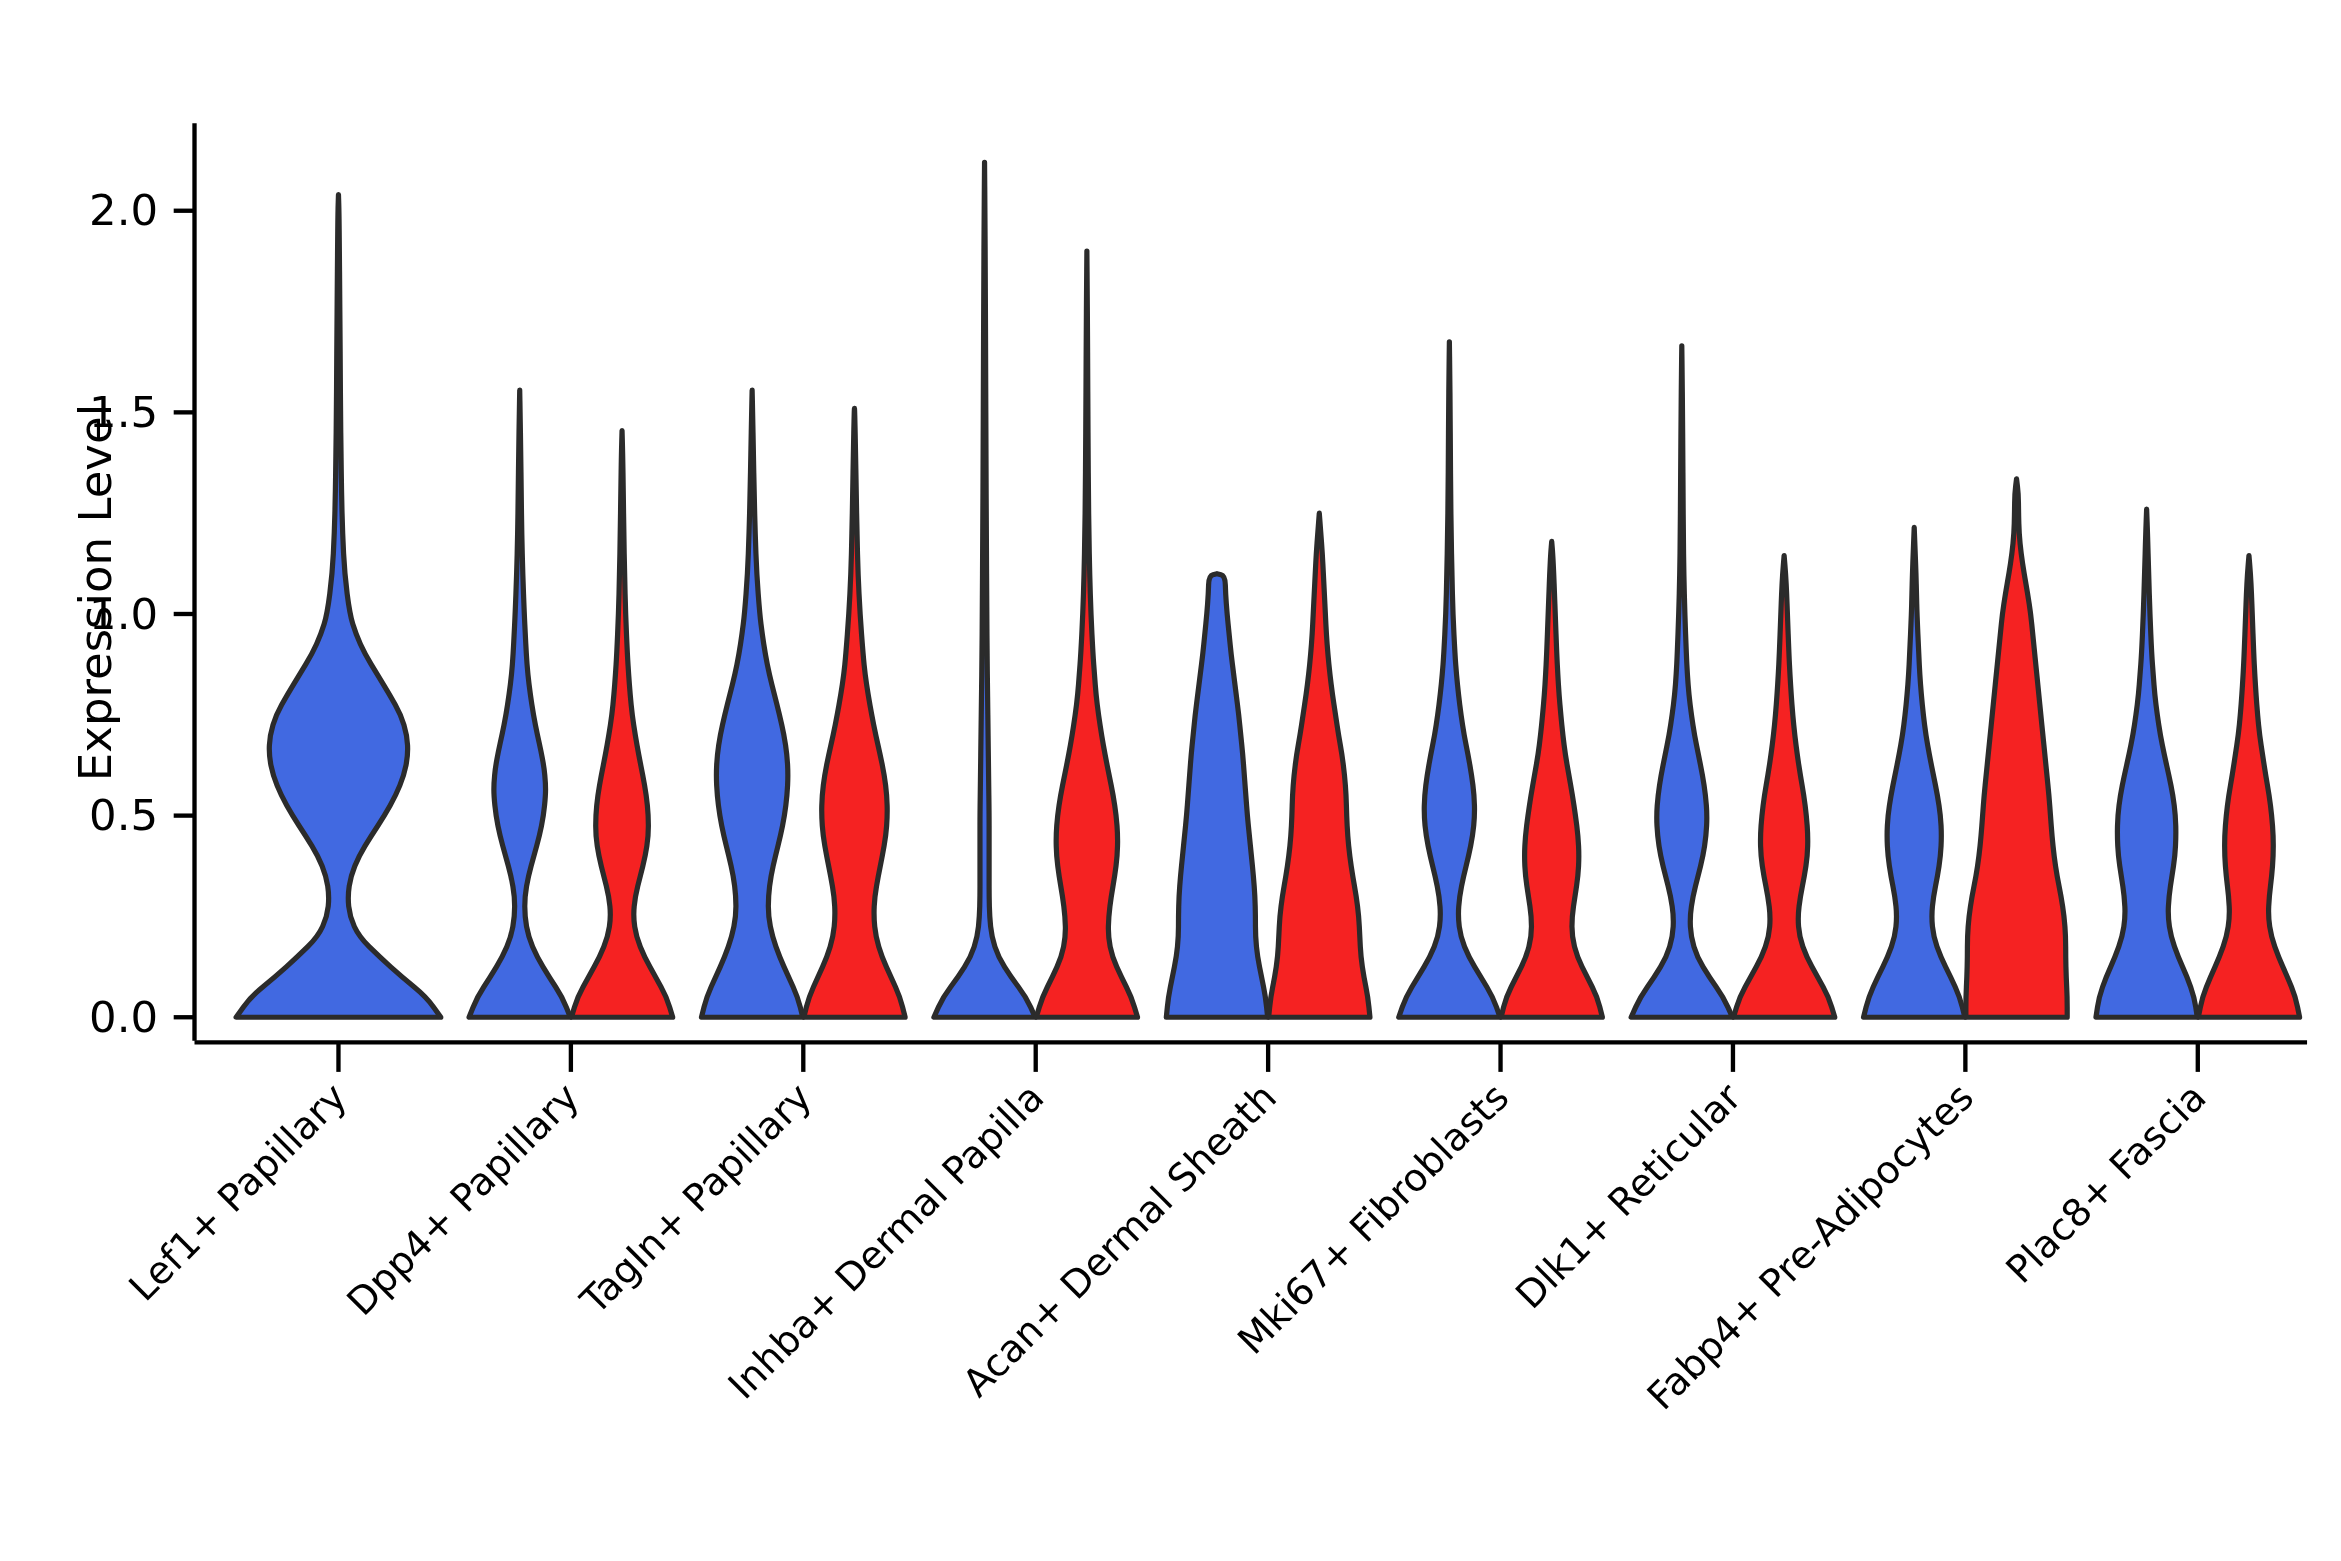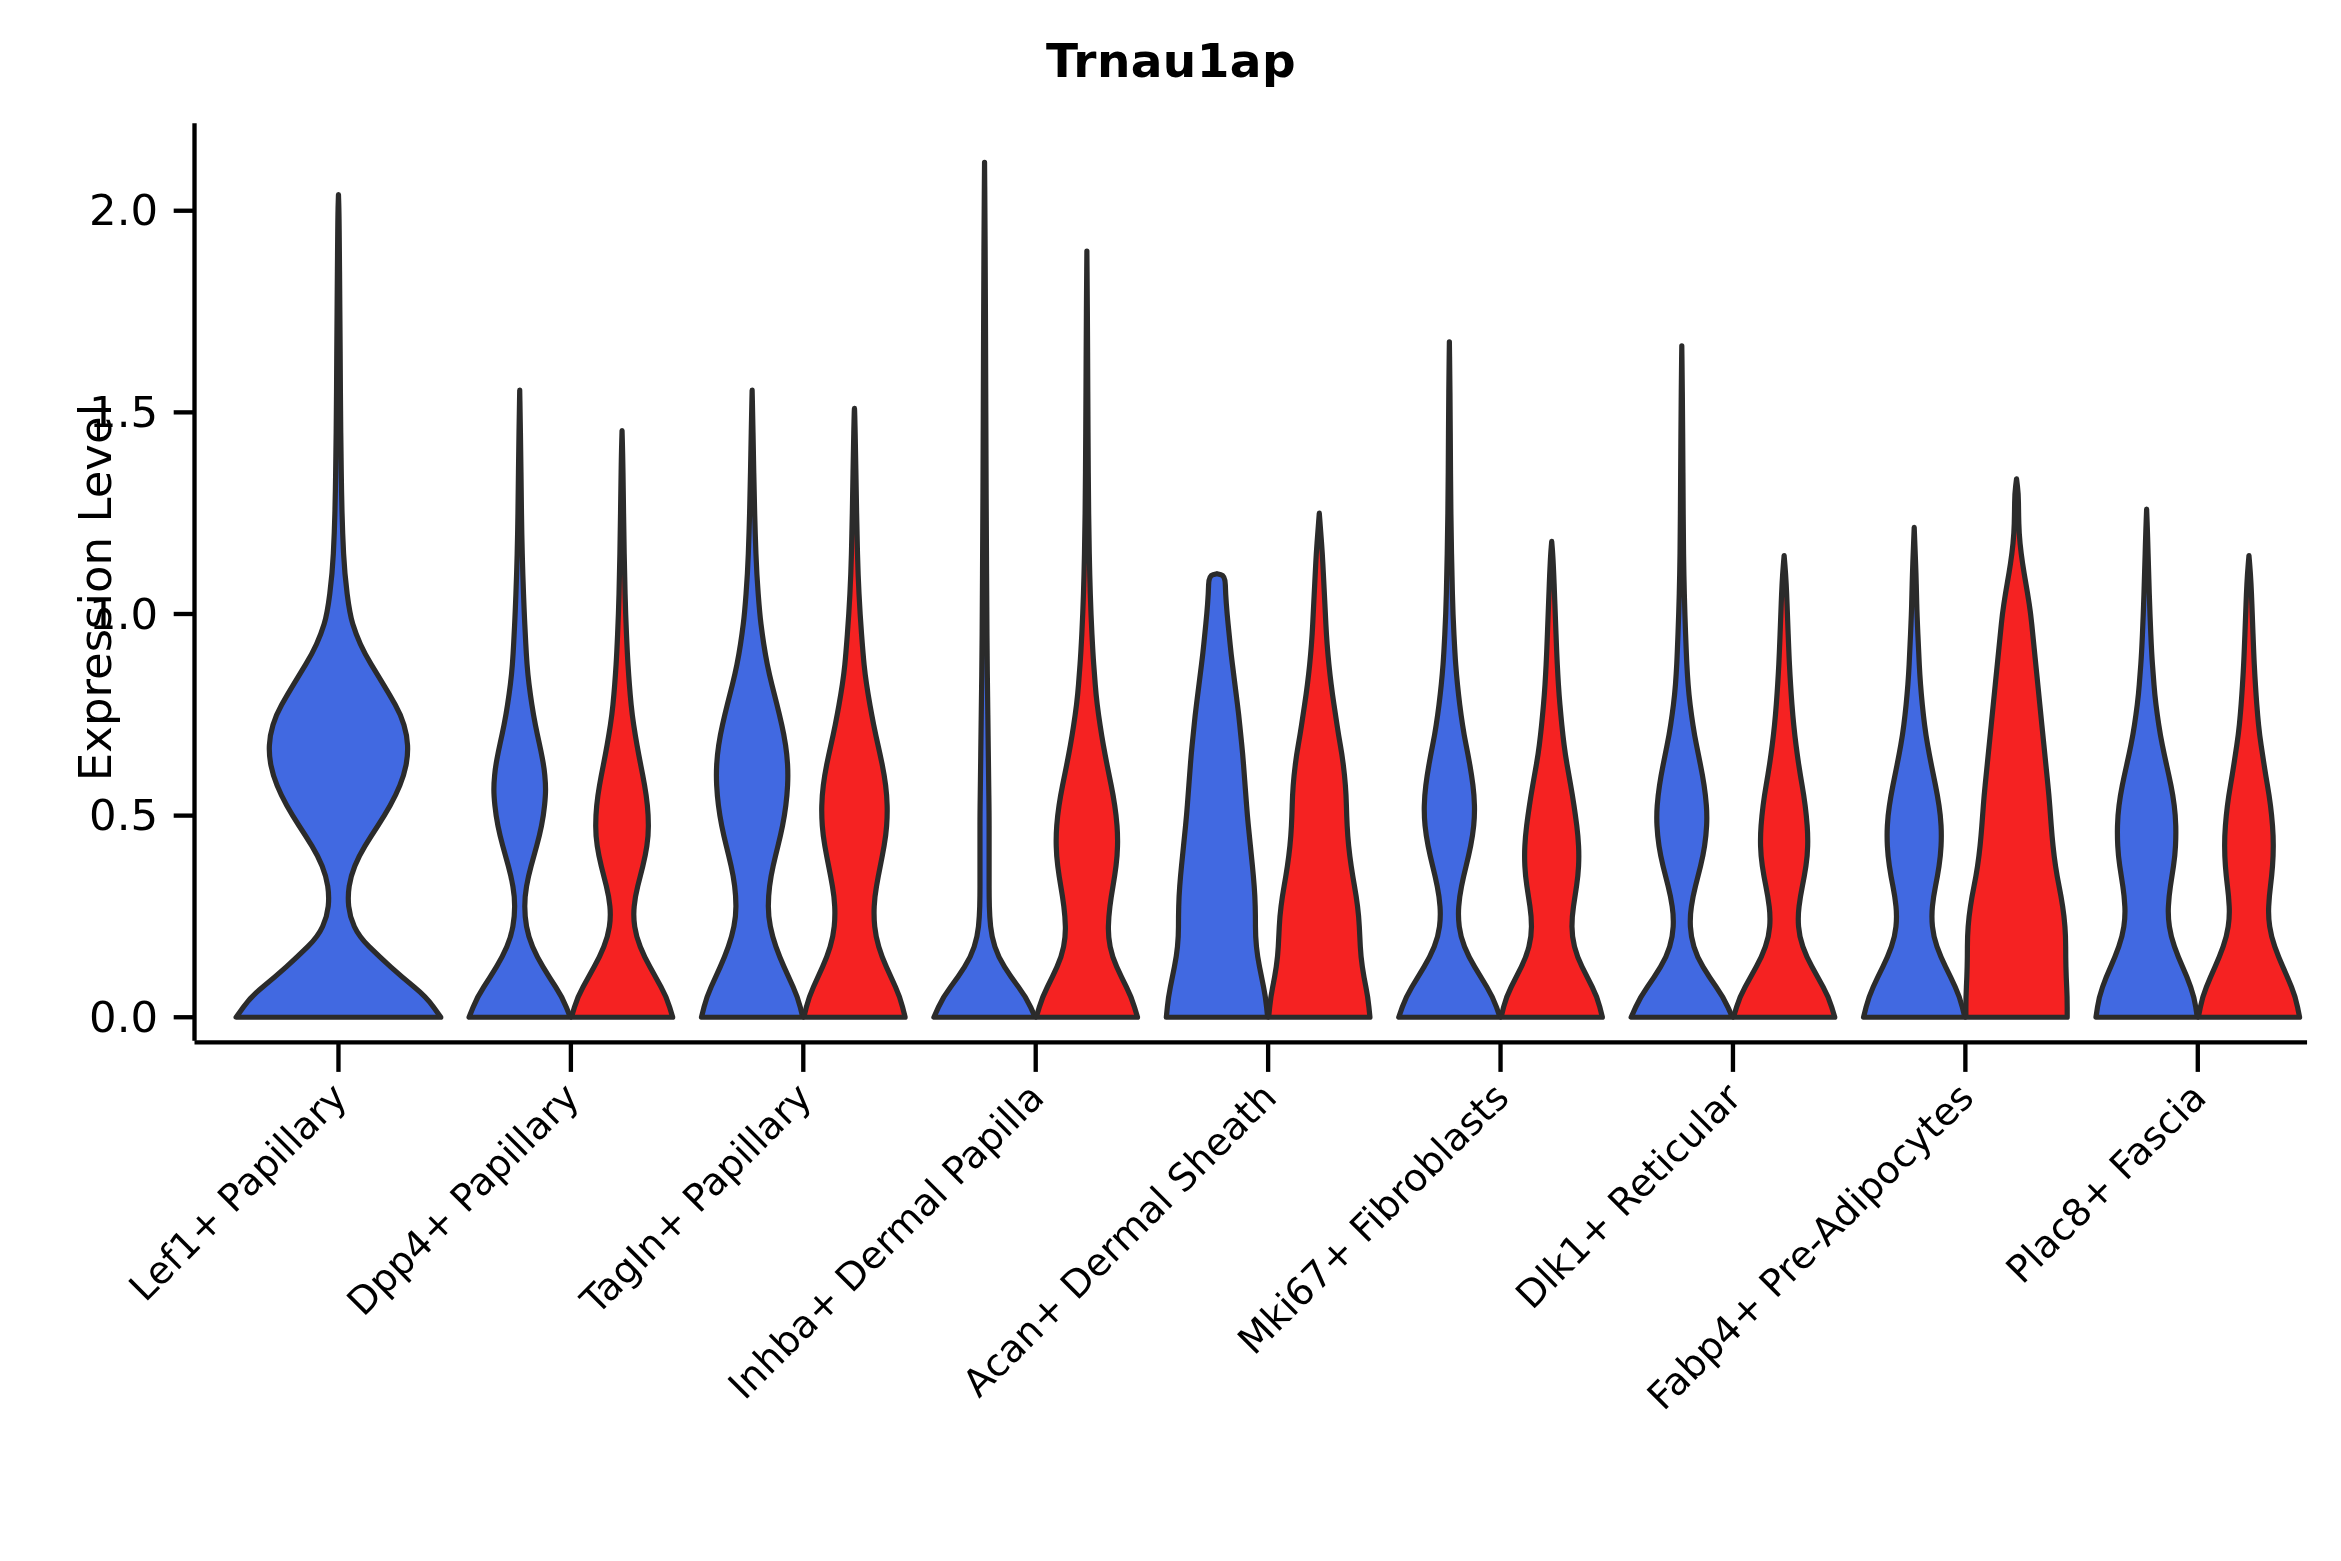--- a/index.html
+++ b/index.html
@@ -20,21 +20,20 @@
   .xtick-label{font-size:44px;fill:#000000;font-family:"DejaVu Sans","Liberation Sans",sans-serif;}
   .axis-line{stroke:#000000;stroke-width:5;fill:none;}
   .tick-mark{stroke:#000000;stroke-width:5;}
   .violin{stroke:#2b2b2b;stroke-width:6;stroke-linejoin:round;}
 </style>
 </head>
 <body>
 
 <div id="root">
 
-  <div id="chart-title">Trnau1ap</div>
   <div id="ylabel">Expression Level</div>
 
   <svg id="plot" width="2342" height="1561" viewBox="0 0 2700 1800">
     <g id="yticks-group">
         <line x1="200" y1="1173" x2="224" y2="1173" class="tick-mark"></line>
         <text x="182" y="1190" text-anchor="end" class="ytick-label">0.0</text>
         <line x1="200" y1="940.5" x2="224" y2="940.5" class="tick-mark"></line>
         <text x="182" y="957.5" text-anchor="end" class="ytick-label">0.5</text>
         <line x1="200" y1="708" x2="224" y2="708" class="tick-mark"></line>
         <text x="182" y="725" text-anchor="end" class="ytick-label">1.0</text>

